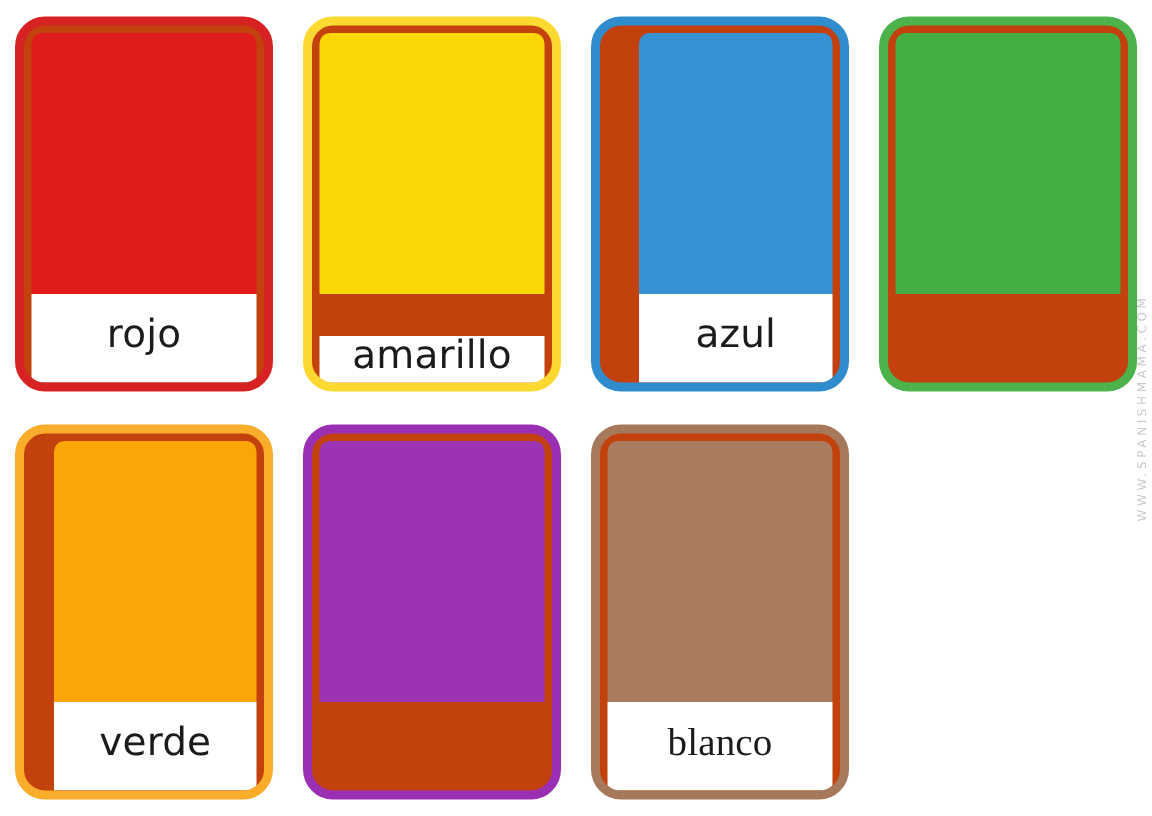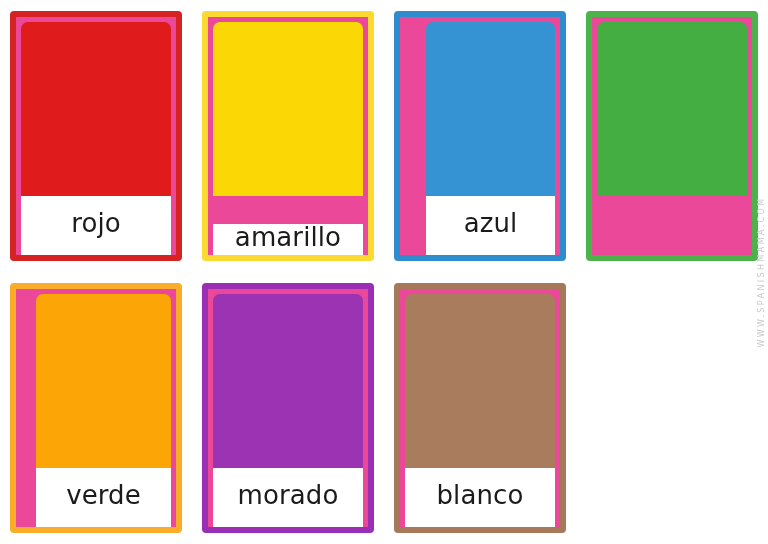--- a/index.html
+++ b/index.html
@@ -38,22 +38,22 @@
     box-sizing: border-box;
   }
 
   .flashcard {
     position: relative;
     width: 172px;
     height: 250px;
     box-sizing: border-box;
     border-style: solid;
     border-width: 6px;
-    border-radius: 4px;
-    background: #ec4899;
+    border-radius: 20px;
+    background: #c2410c;
     display: flex;
     flex-direction: column;
     align-items: stretch;
     padding: 5px 5px 0 5px;
     overflow: hidden;
   }
 
   .swatch {
     width: 100%;
     height: 174px;
@@ -135,29 +135,26 @@
       <div class="swatch" style="background: rgb(251, 165, 6);"></div>
       <div class="card-label-area">
         <span class="card-label">verde</span>
       </div>
     </div>
   </div>
 
   <div class="card-cell">
     <div class="flashcard" style="border-color: rgb(155, 47, 180);">
       <div class="swatch" style="background: rgb(155, 51, 179);"></div>
-      <div class="card-label-area">
-        <span class="card-label">morado</span>
-      </div>
     </div>
   </div>
 
 
   <div class="card-cell">
-    <div class="flashcard" style="border-color: rgb(165, 121, 90);">
+    <div class="flashcard" style="border-color: rgb(165, 121, 90); font-family: Liberation Serif, serif;">
       <div class="swatch" style="background: rgb(168, 124, 92);"></div>
       <div class="card-label-area">
         <span class="card-label">blanco</span>
       </div>
     </div>
   </div>
 
 </div>
 
 <div id="watermark" style="color: rgb(201, 201, 201);">WWW.SPANISHMAMA.COM</div>

